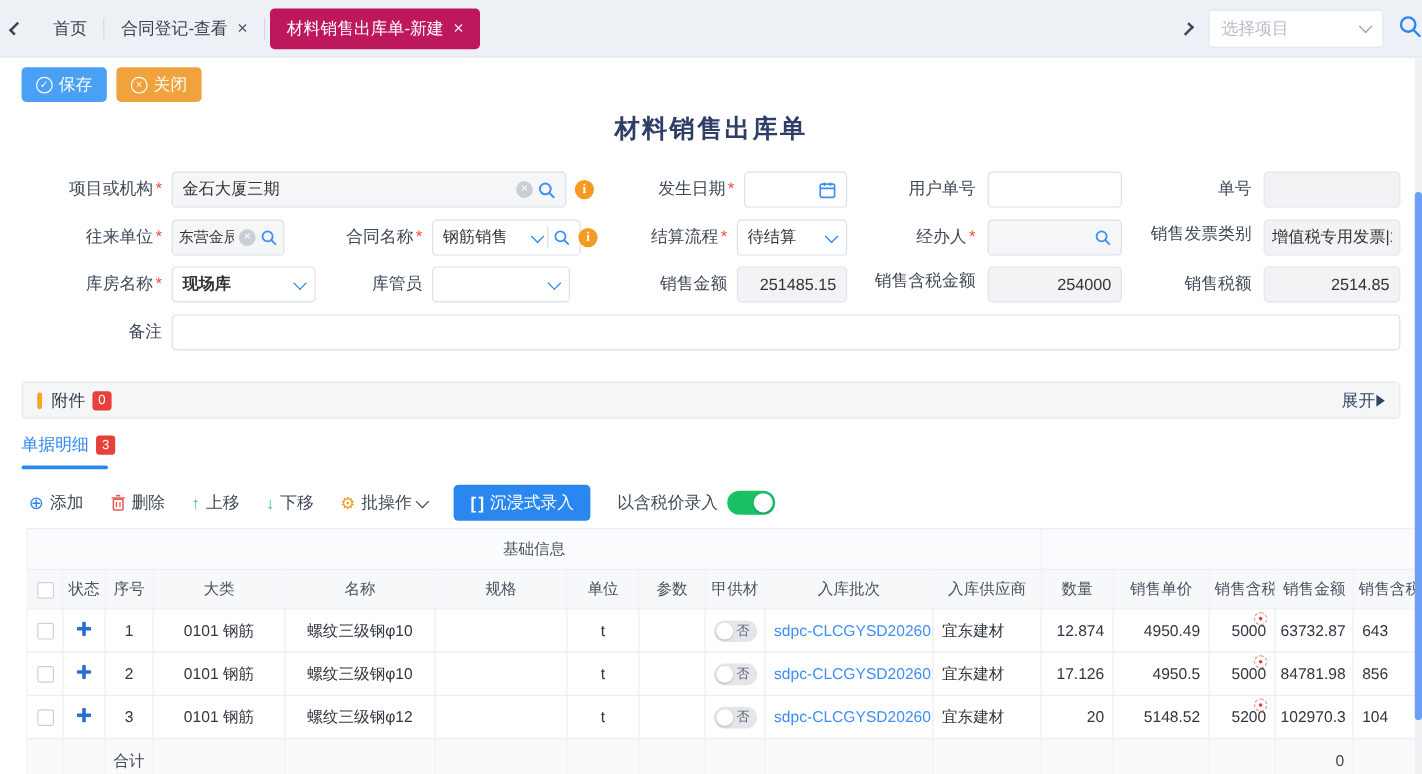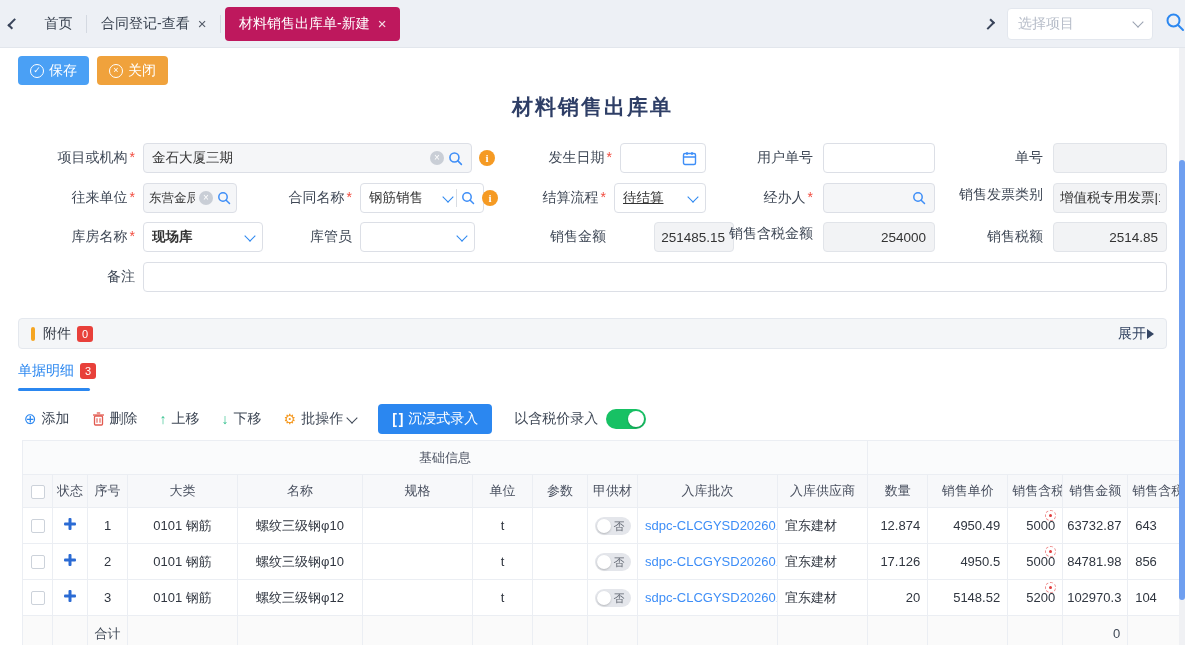--- a/index.html
+++ b/index.html
@@ -176,21 +176,21 @@
     <span class="val">钢筋销售</span>
     <span class="chevdown blue"></span>
     <span class="vsep"></span>
     <svg width="14" height="14" viewBox="0 0 14 14">
         <circle cx="6" cy="6" r="4.2" fill="none" stroke="#3e8ef7" stroke-width="1.5"></circle>
         <line x1="9.2" y1="9.2" x2="12.5" y2="12.5" stroke="#3e8ef7" stroke-width="1.5" stroke-linecap="round"></line>
       </svg>
   </div>
   <span class="info-ic" style="left:482px;top:47px;">i</span>
   <div class="flabel req" style="left:500px;top:46px;width:106px;">结算流程</div>
-  <div class="fld" style="left:614px;top:40px;width:92px;text-decoration:underline;">
+  <div class="fld" style="left:614px;top:40px;width:92px;">
     <span class="val">待结算</span>
     <span class="chevdown blue"></span>
   </div>
   <div class="flabel req" style="left:713px;top:46px;width:100px;">经办人</div>
   <div class="fld gray" style="left:823px;top:40px;width:112px;">
     <span class="val"></span>
     <svg width="14" height="14" viewBox="0 0 14 14">
         <circle cx="6" cy="6" r="4.2" fill="none" stroke="#3e8ef7" stroke-width="1.5"></circle>
         <line x1="9.2" y1="9.2" x2="12.5" y2="12.5" stroke="#3e8ef7" stroke-width="1.5" stroke-linecap="round"></line>
       </svg>
@@ -204,21 +204,21 @@
   <div class="fld" style="left:143px;top:79px;width:120px;font-weight:bold;">
     <span class="val">现场库</span>
     <span class="chevdown blue"></span>
   </div>
   <div class="flabel" style="left:260px;top:85px;width:92px;">库管员</div>
   <div class="fld" style="left:360px;top:79px;width:115px;">
     <span class="val"></span>
     <span class="chevdown blue"></span>
   </div>
   <div class="flabel" style="left:500px;top:85px;width:106px;">销售金额</div>
-  <div class="fld disabled num" style="left:614px;top:79px;width:80px;margin-left:40px;">
+  <div class="fld disabled num" style="left:614px;top:79px;width:92px;">
     <span>251485.15</span>
   </div>
   <div class="flabel" style="left:723px;top:82px;width:90px;line-height:16px;white-space:normal;">销售含税金额</div>
   <div class="fld disabled num" style="left:823px;top:79px;width:112px;padding-left:24px;">
     <span>254000</span>
   </div>
   <div class="flabel" style="left:943px;top:85px;width:100px;">销售税额</div>
   <div class="fld disabled num" style="left:1053px;top:79px;width:114px;">
     <span>2514.85</span>
   </div>

